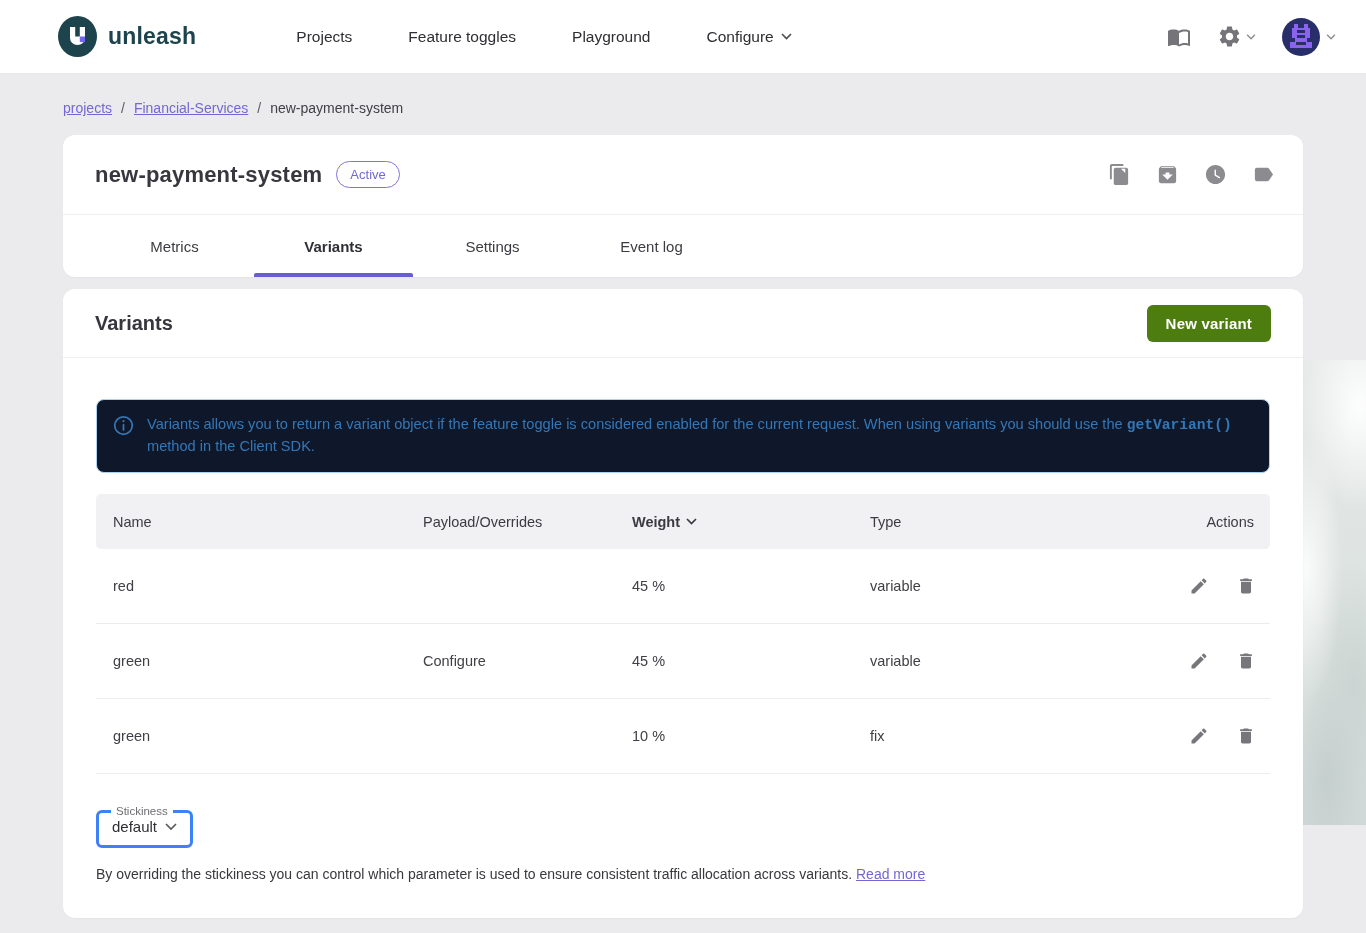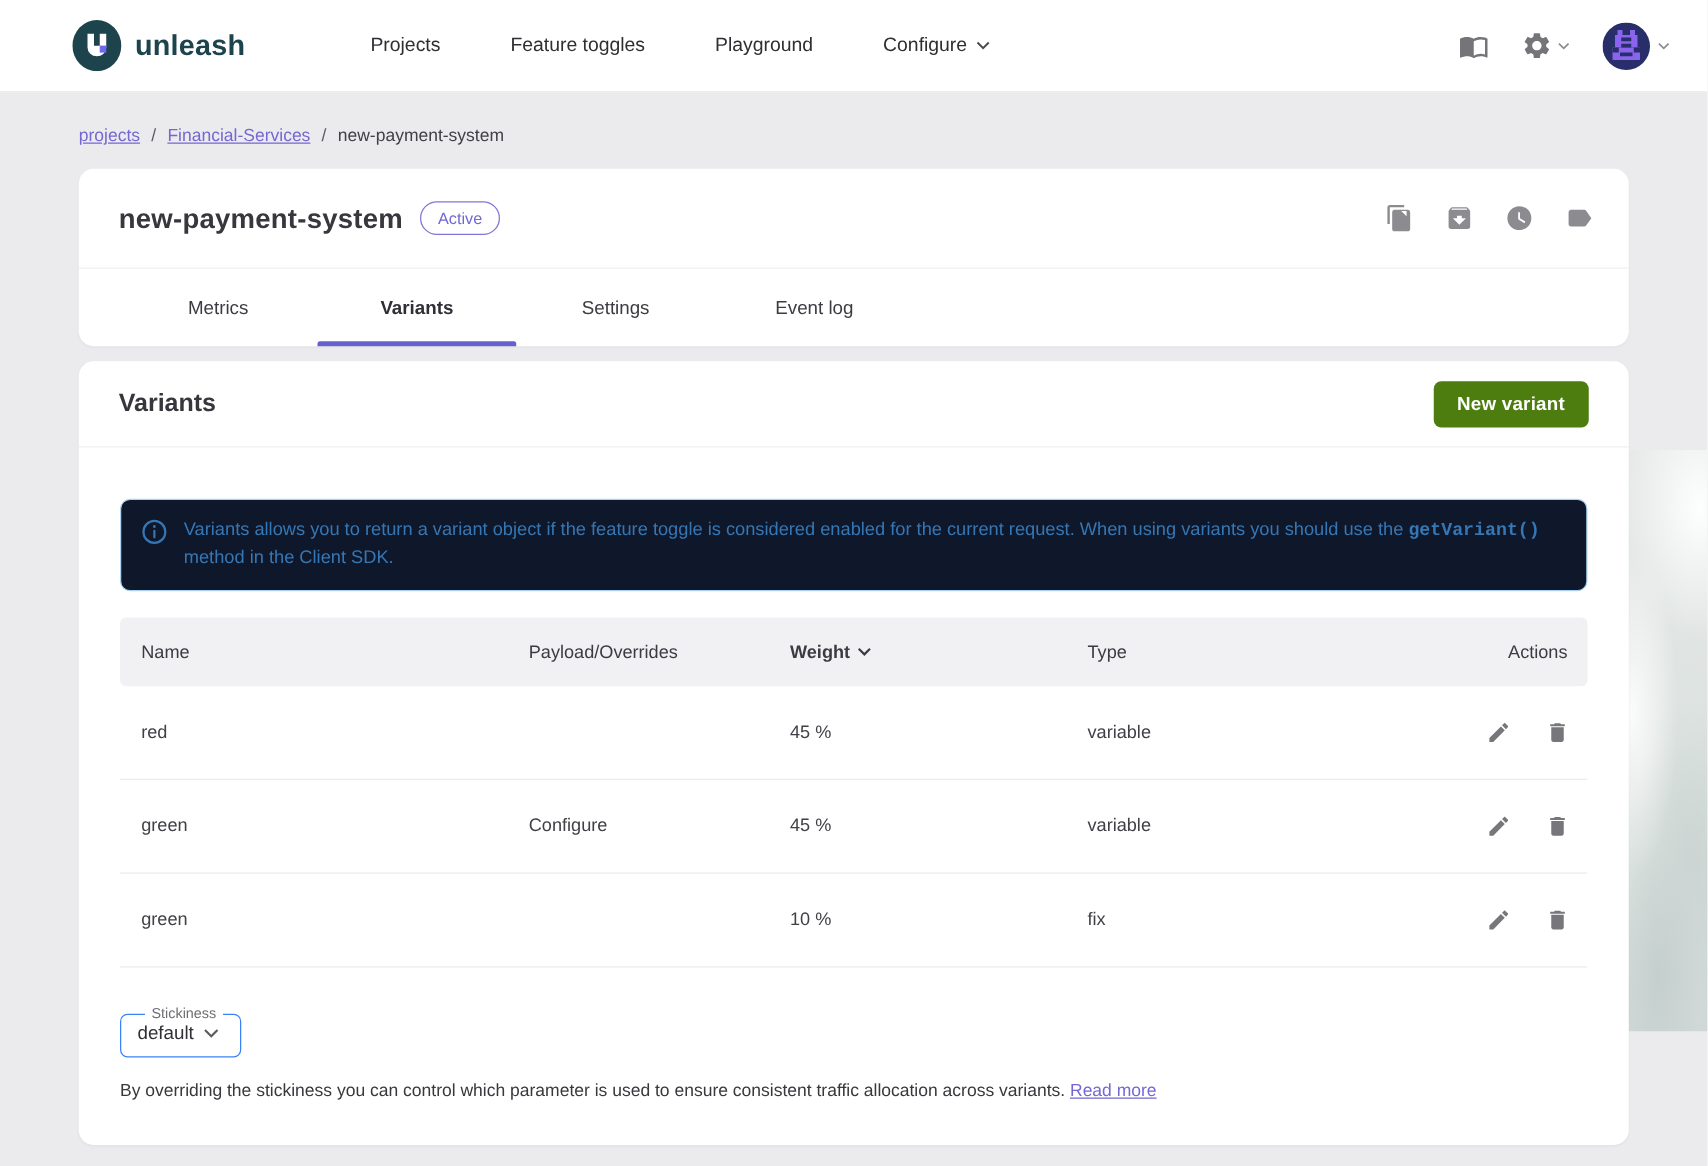--- a/index.html
+++ b/index.html
@@ -110,22 +110,22 @@
   .vt-head .cell{ padding-left:17px; }
   .vt-head .cell-sort{ font-weight:700; display:flex; align-items:center; gap:6px; cursor:pointer; }
   .vt-head .cell-actions{ text-align:right; padding-right:16px; }
   .vt-body .vt-row{ height:75px; border-bottom:1px solid #ececef; font-size:14.5px; color:#404046; }
   .vt-body .cell{ padding-left:17px; }
   .cell-actions{ display:flex; justify-content:flex-end; align-items:center; gap:27px; padding-right:14px; }
   .row-action{ color:#77777b; cursor:pointer; display:flex; }
 
   .stickiness-wrap{ margin-top:31px; }
   .stickiness{
-    display:inline-block; border:1px solid #3b82f6; border-radius:6px;
-    padding:0 13px 10px 13px; position:relative; cursor:pointer; min-width:97px;text-align:right;
+    display:inline-block; border:3px solid #3b82f6; border-radius:6px;
+    padding:0 13px 10px 13px; position:relative; cursor:pointer; min-width:97px;
   }
   .stickiness legend{
     font-size:11.5px; color:#6e6e73; padding:0 5px; margin-left:-1px;
   }
   .stickiness-value{ display:flex; align-items:center; gap:8px; font-size:15px; color:#2f2f34; margin-top:1px; }
 
   .footer-note{ margin-top:18px; font-size:14px; color:#38383d; }
   .read-more{ color:#7467d3; text-decoration:underline; cursor:pointer; }
 
   svg{ display:block; }

